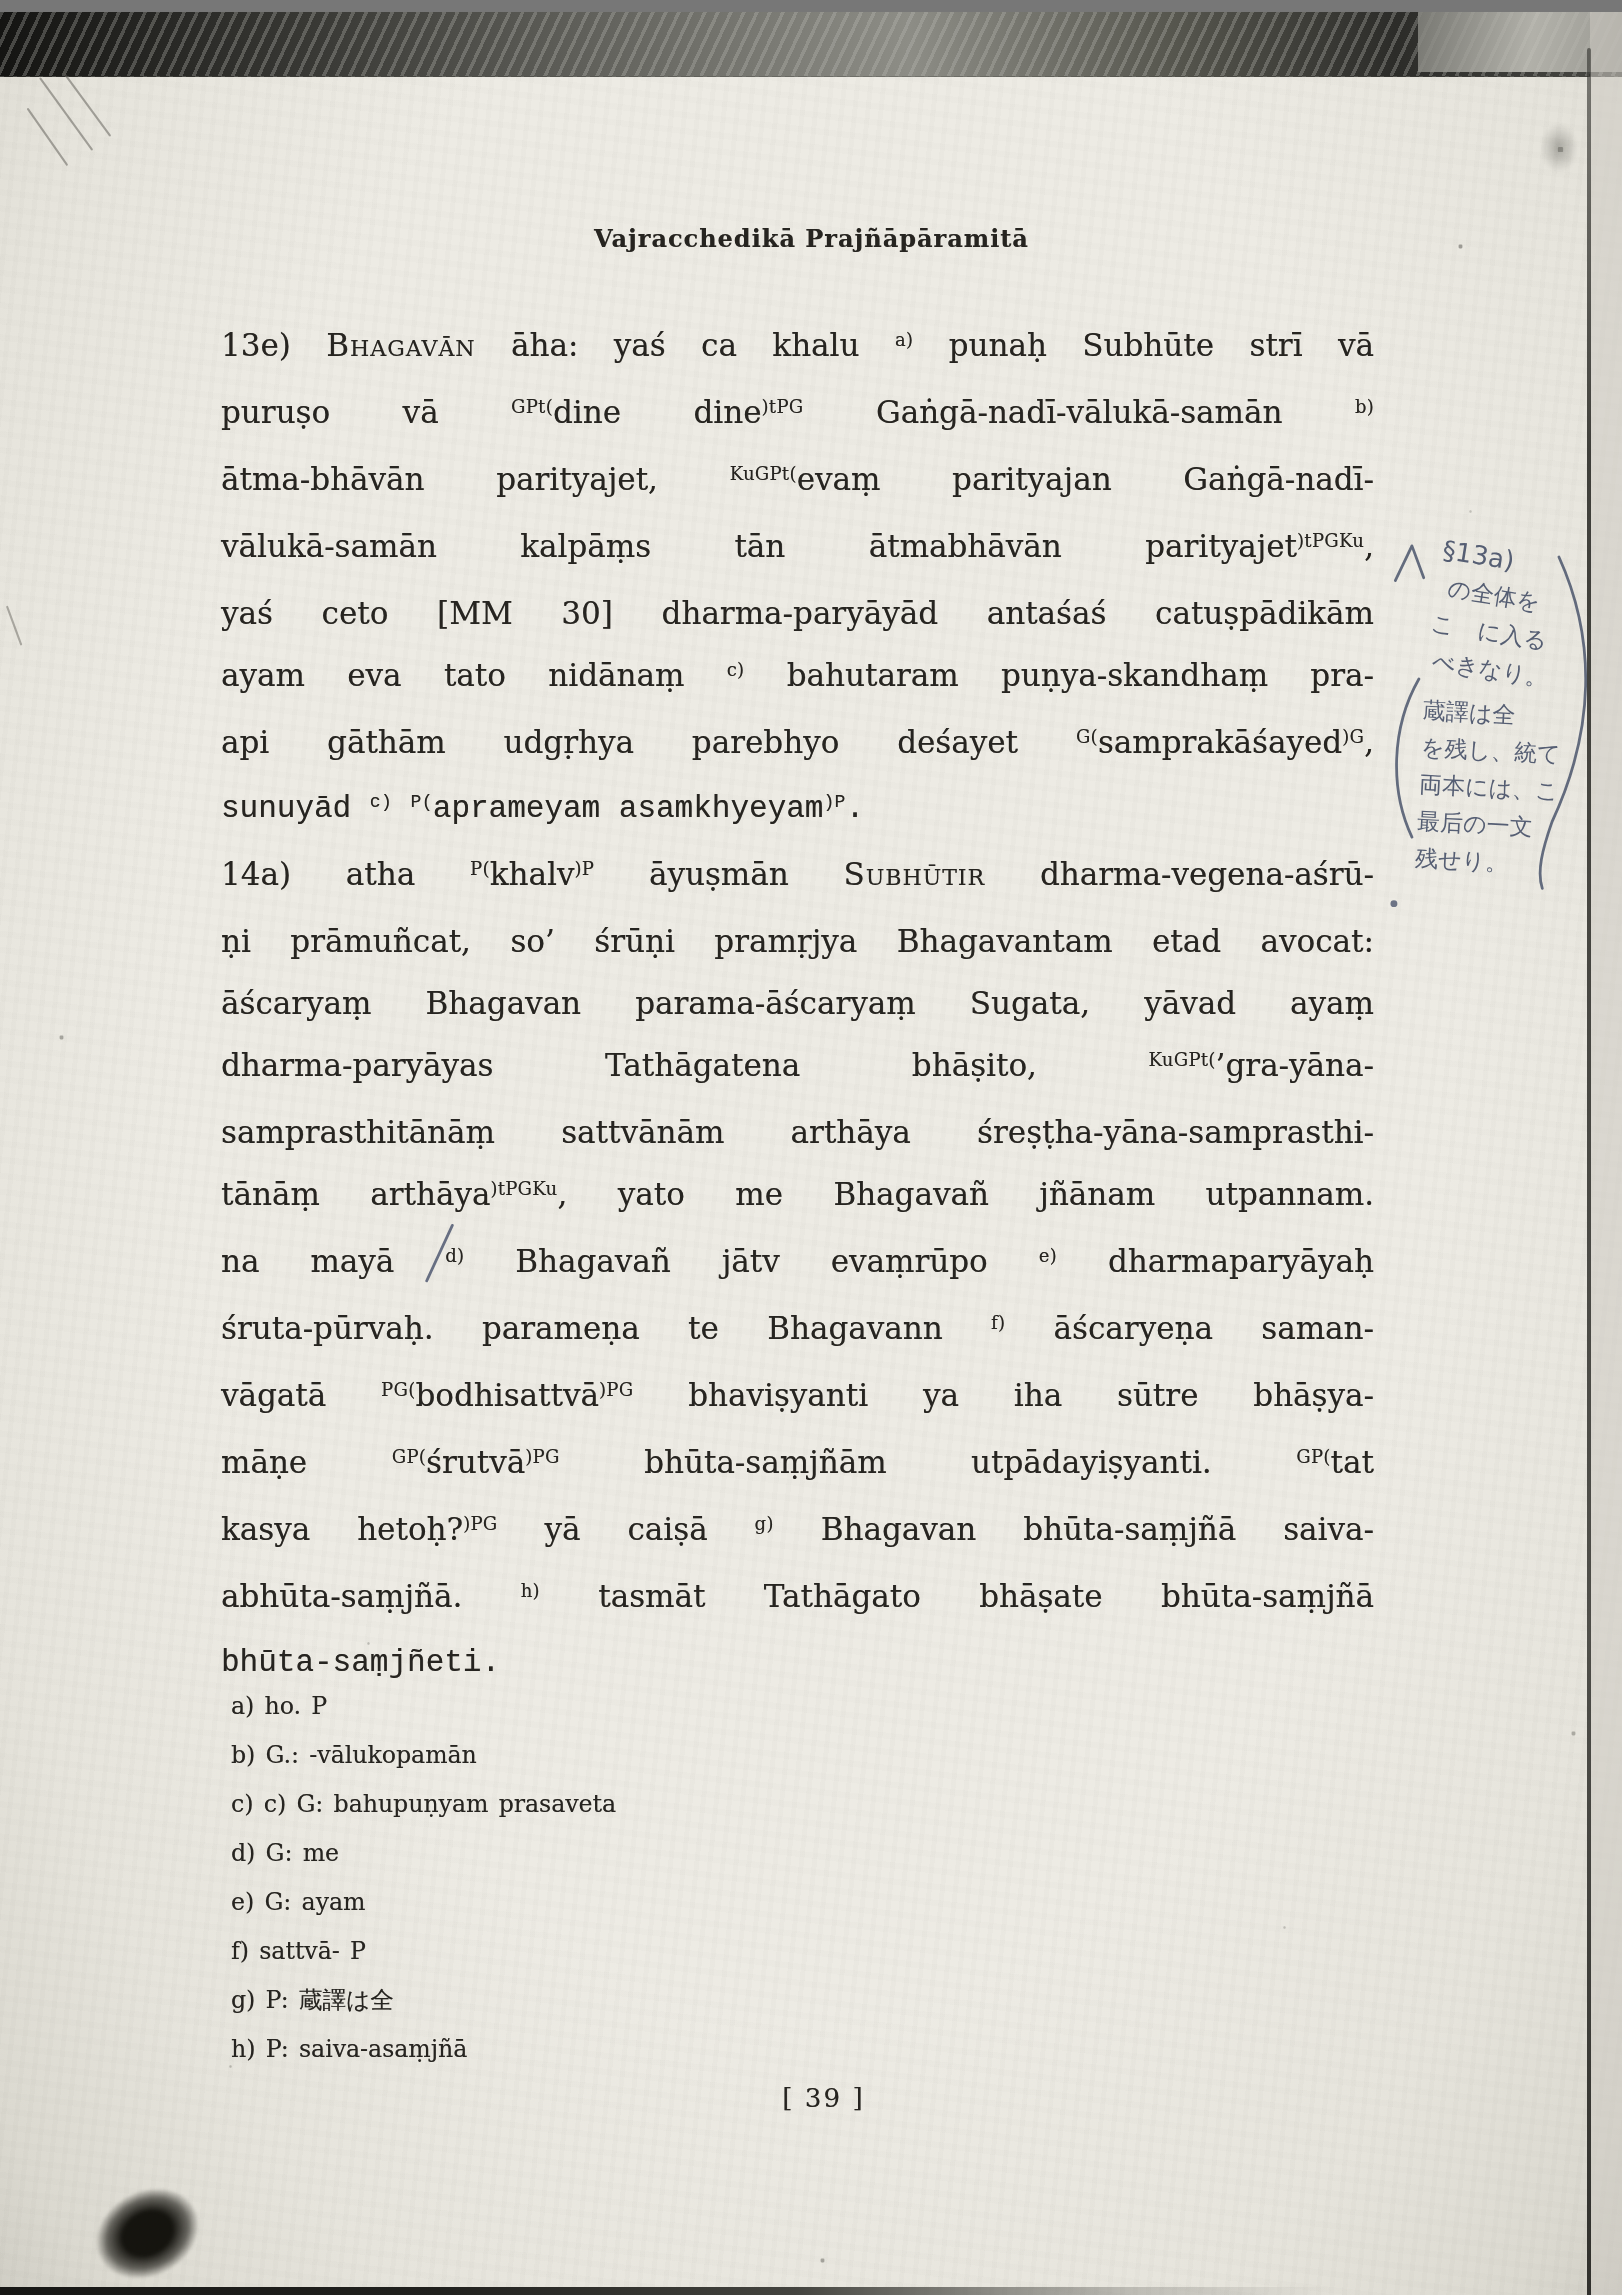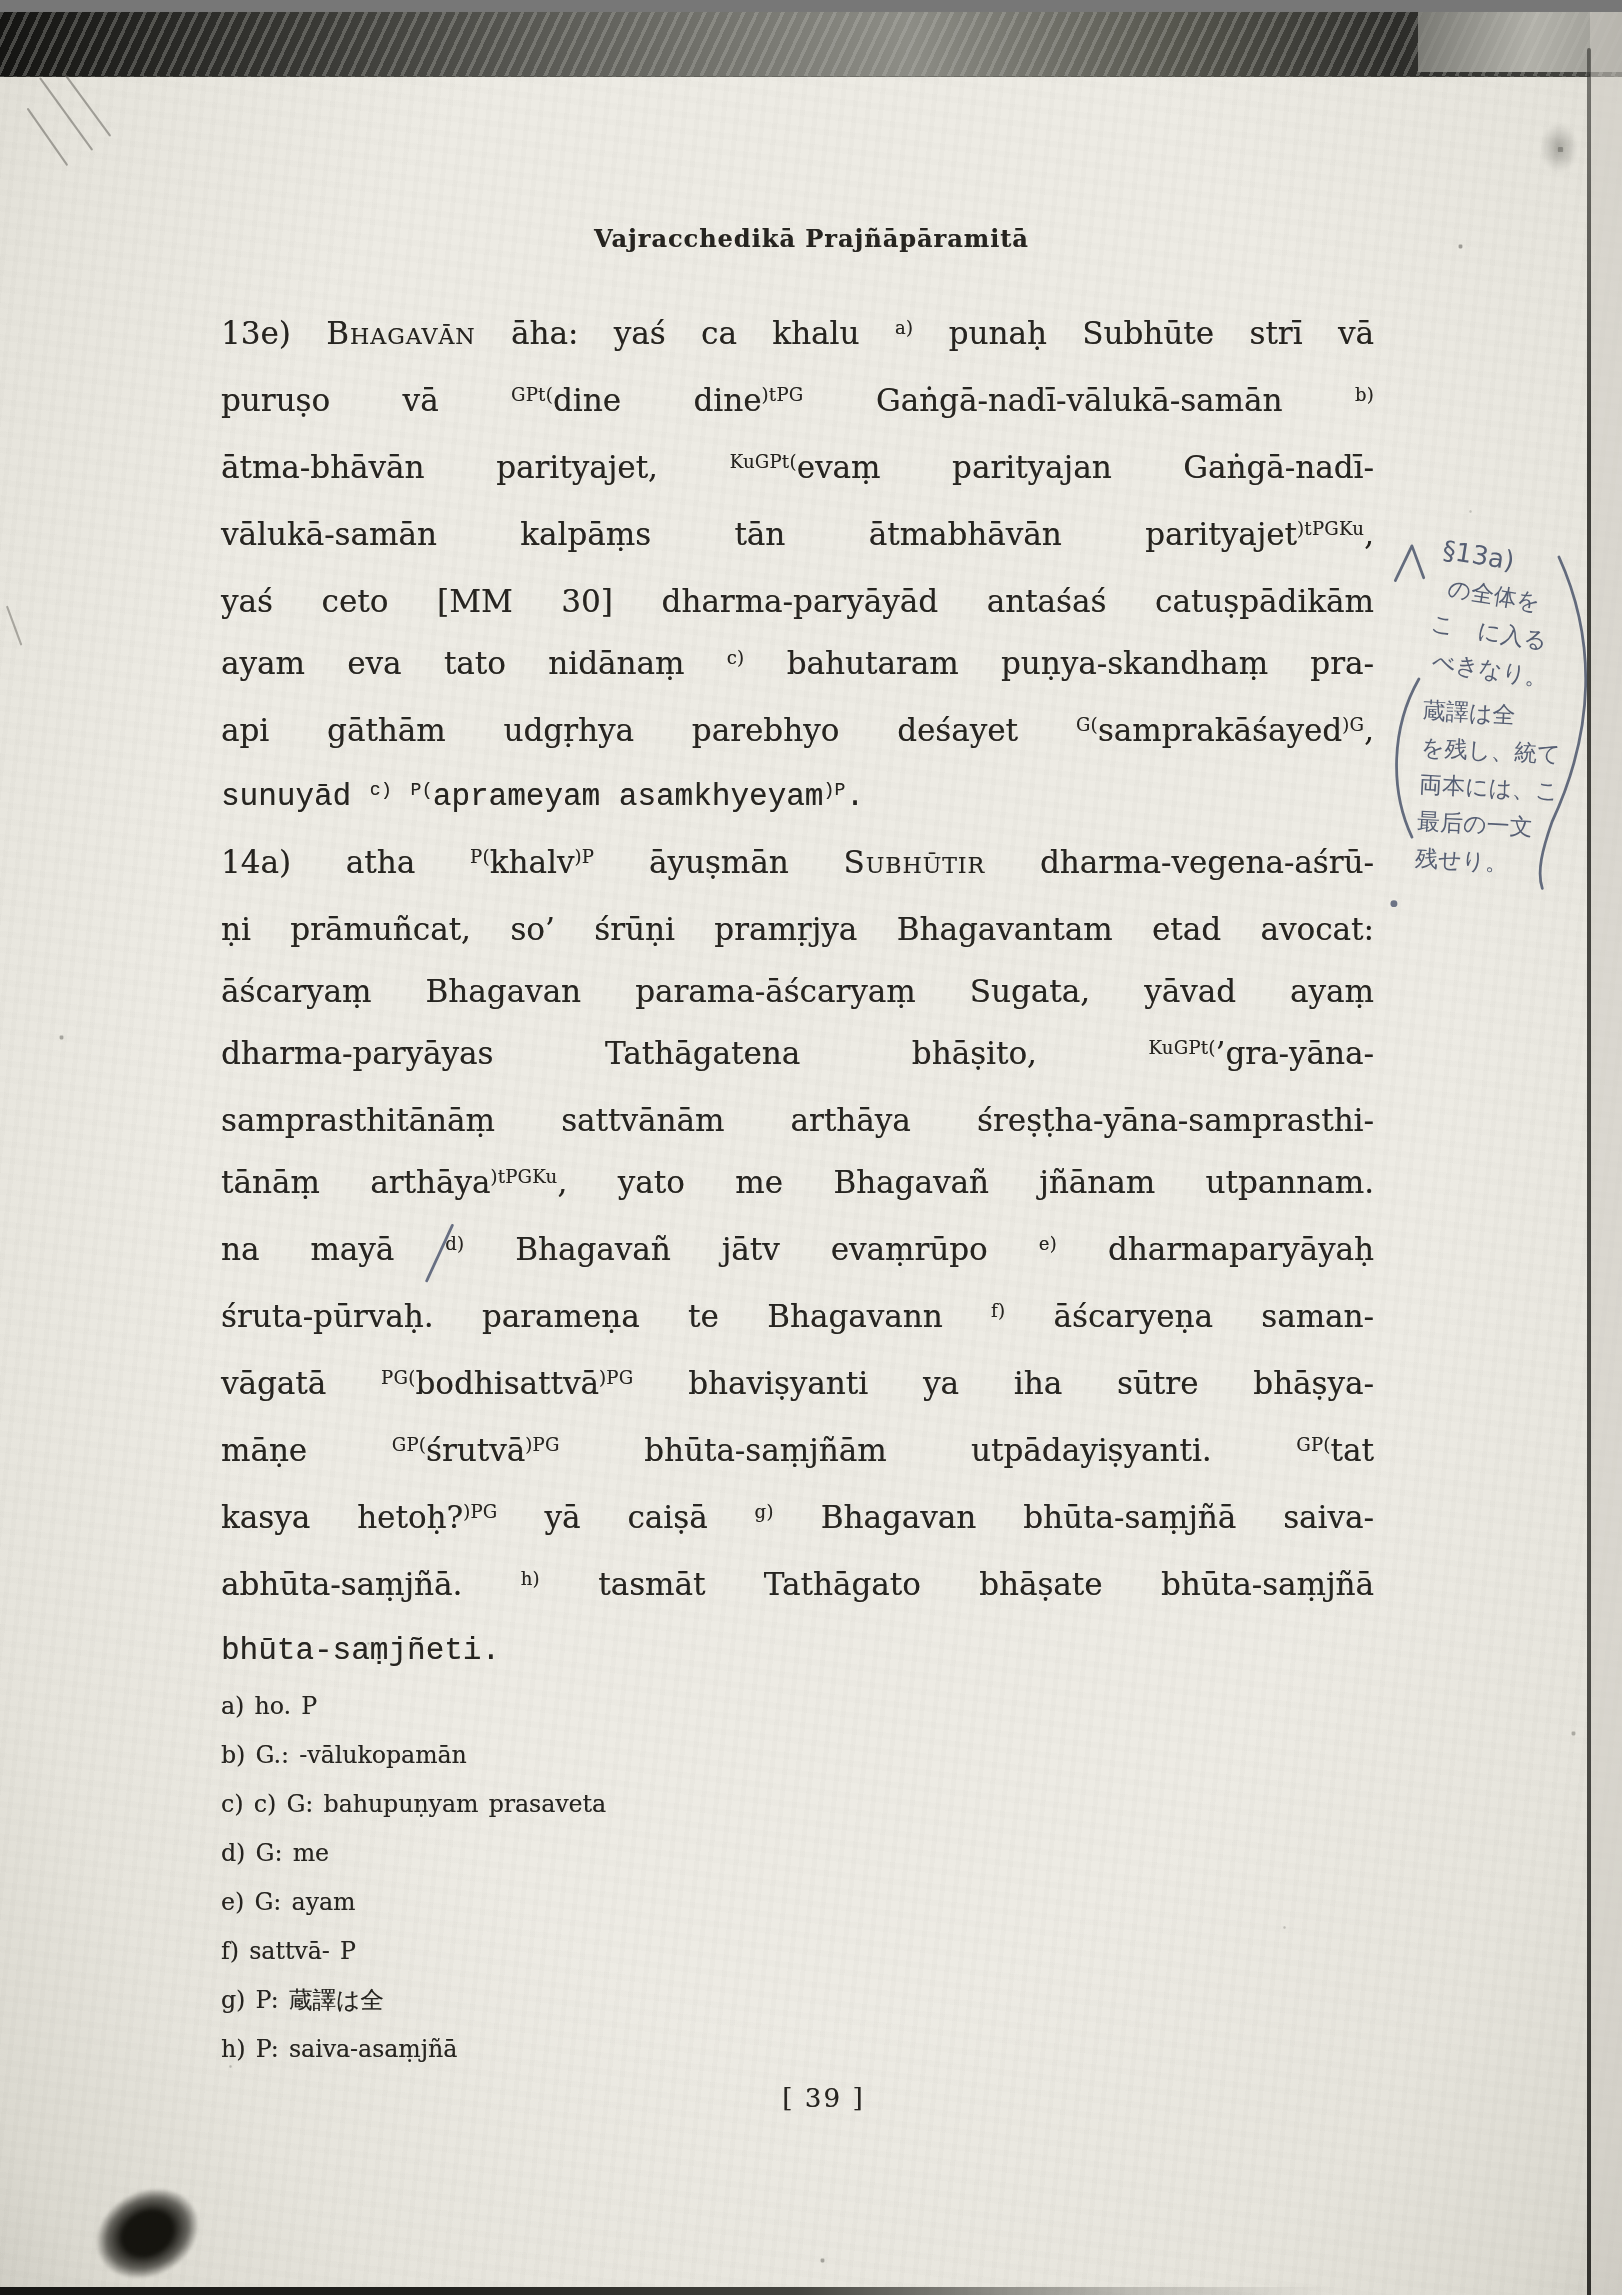--- a/index.html
+++ b/index.html
@@ -74,41 +74,41 @@
   }
 
   
   .header-title {
     position: absolute; left: 0; top: 212px; width: 1623px;
     text-align: center;
     font-size: 24px; font-weight: 700; letter-spacing: 1px;
     text-shadow: 0.2px 0.2px 0.5px rgba(43,40,34,0.5);
   }
   .body-block {
-    position: absolute; left: 221px; top: 290px; width: 1153px;
+    position: absolute; left: 221px; top: 302px; width: 1153px;
   }
   .line {
     font-size: 31px;
     line-height: 62px;
     text-align: justify;
     text-align-last: justify;
     text-shadow: 0.2px 0.2px 0.5px rgba(43,40,34,0.5);
     white-space: normal;
   }
   .line.para-end { text-align-last: left; font-family: Liberation Mono, monospace; }
   .line sup {
     font-size: 58%;
     vertical-align: baseline;
     position: relative; top: -0.58em;
     letter-spacing: 0.3px;
   }
   .sc { font-variant: small-caps; letter-spacing: 1px; }
 
   .footnotes-block {
-    position: absolute; left: 221px; top: 1670px; width: 1040px;
+    position: absolute; left: 231px; top: 1670px; width: 1040px;
   }
   .footnote {
     font-size: 23.6px;
     line-height: 49px;
     text-shadow: 0.2px 0.2px 0.4px rgba(43,40,34,0.5);
     word-spacing: 2.8px;
   }
 
   .page-number {
     position: absolute; left: 12px; top: 2071px; width: 1623px;

